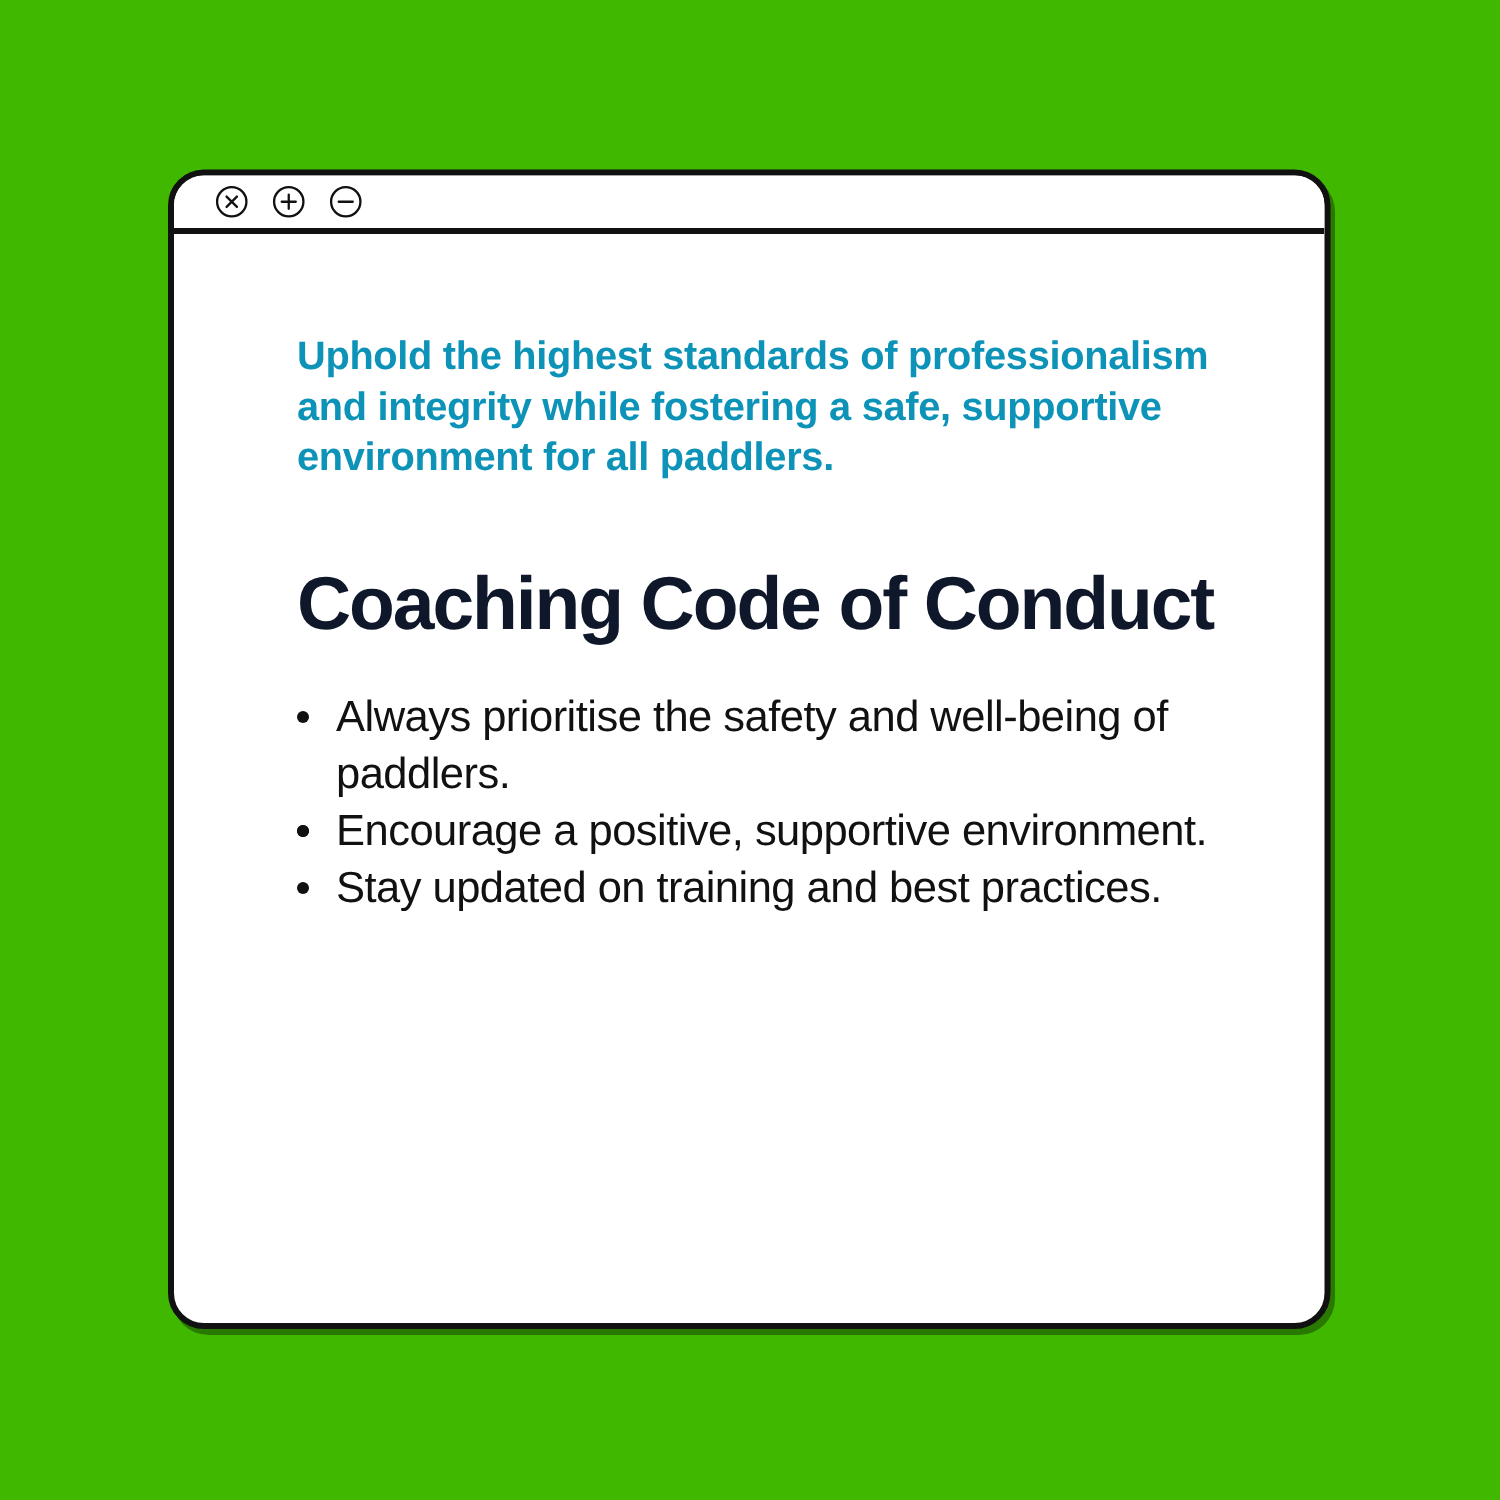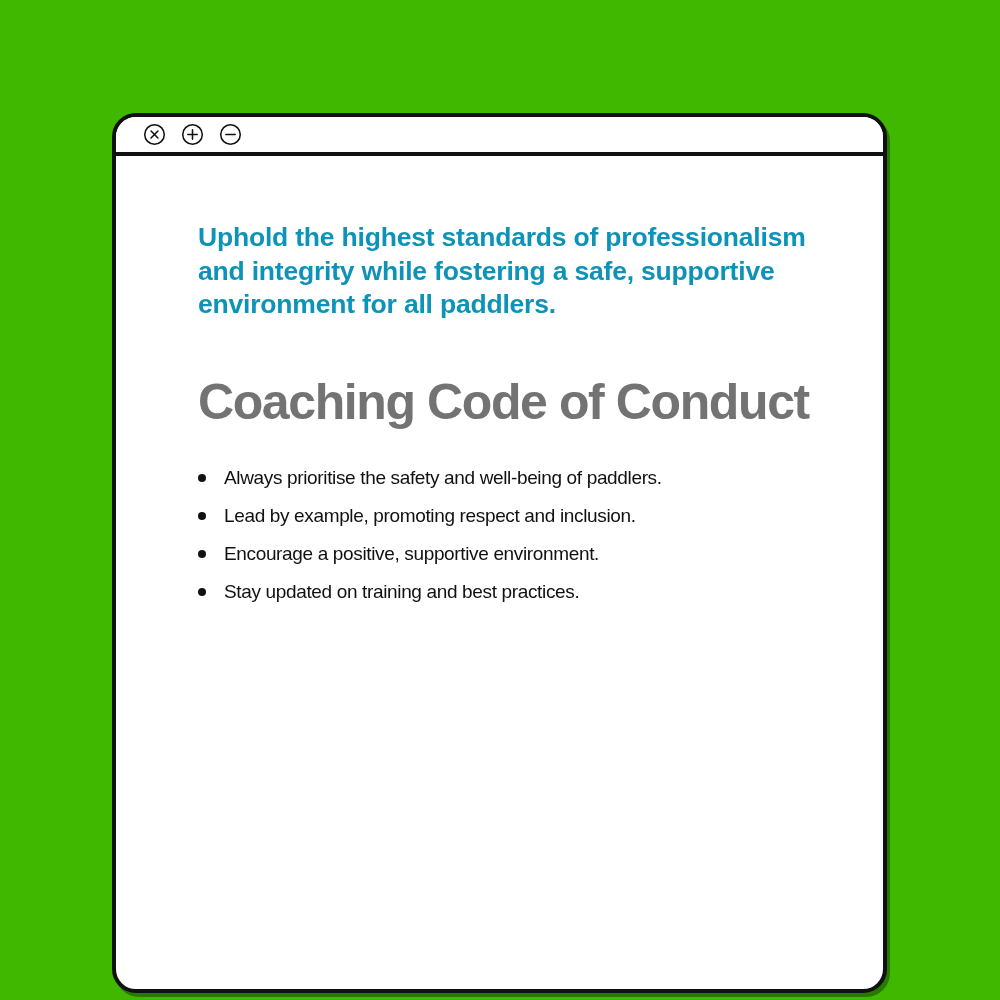--- a/index.html
+++ b/index.html
@@ -20,21 +20,21 @@
     height: 1000px;
     background: #40b800;
   }
 
   
   .window {
     position: absolute;
     left: 112px;
     top: 113px;
     width: 775px;
-    height: 880px;
+    height: 773px;
     box-sizing: border-box;
     background: #ffffff;
     border: 4px solid #111111;
     border-radius: 24px;
     box-shadow: 3px 4px 0 rgba(0,0,0,0.35);
     overflow: hidden;
   }
 
   
   .titlebar {
@@ -76,37 +76,37 @@
     font-size: 26.5px;
     font-weight: bold;
     line-height: 33.5px;
     letter-spacing: -0.2px;
     max-width: 615px;
   }
 
   .page-title {
     margin: 0;
     padding-top: 51px;
-    color: #737373;
+    color: #0f172a;
     font-size: 50px;
     font-weight: bold;
     line-height: 58px;
     letter-spacing: -1.4px;
   }
 
   .bullet-list {
     list-style: none;
     margin: 0;
     padding: 0;
     padding-top: 28px;
   }
   .bullet-list li {
     position: relative;
     color: #111111;
-    font-size: 19px;
+    font-size: 29px;
     line-height: 38px;
     letter-spacing: -0.35px;
     padding-left: 26px;
     max-width: 620px;
     margin-bottom: 0;
   }
   .bullet-list li .dot {
     position: absolute;
     left: 0;
     top: 15px;
@@ -154,21 +154,20 @@
 
       <h1 class="page-title">Coaching Code of Conduct</h1>
 
       <ul class="bullet-list">
         <li>
           <span class="dot"></span>
           <span>Always prioritise the safety and well-being of paddlers.</span>
         </li>
         <li>
           <span class="dot"></span>
-          <span>Lead by example, promoting respect and inclusion.</span>
         </li>
         <li>
           <span class="dot"></span>
           <span>Encourage a positive, supportive environment.</span>
         </li>
         <li>
           <span class="dot"></span>
           <span>Stay updated on training and best practices.</span>
         </li>
       </ul>

